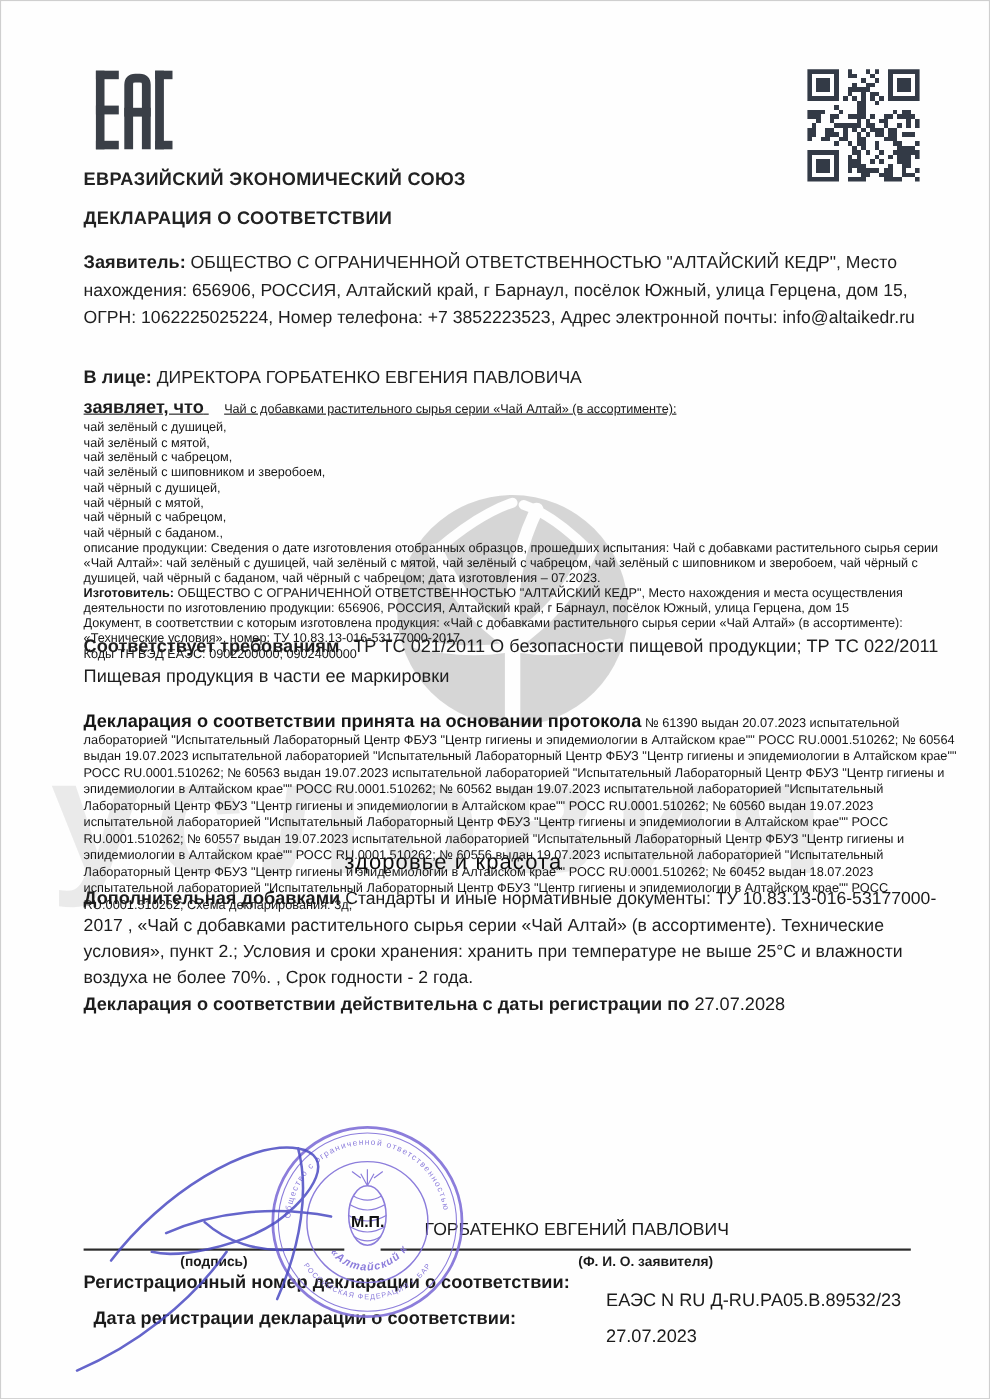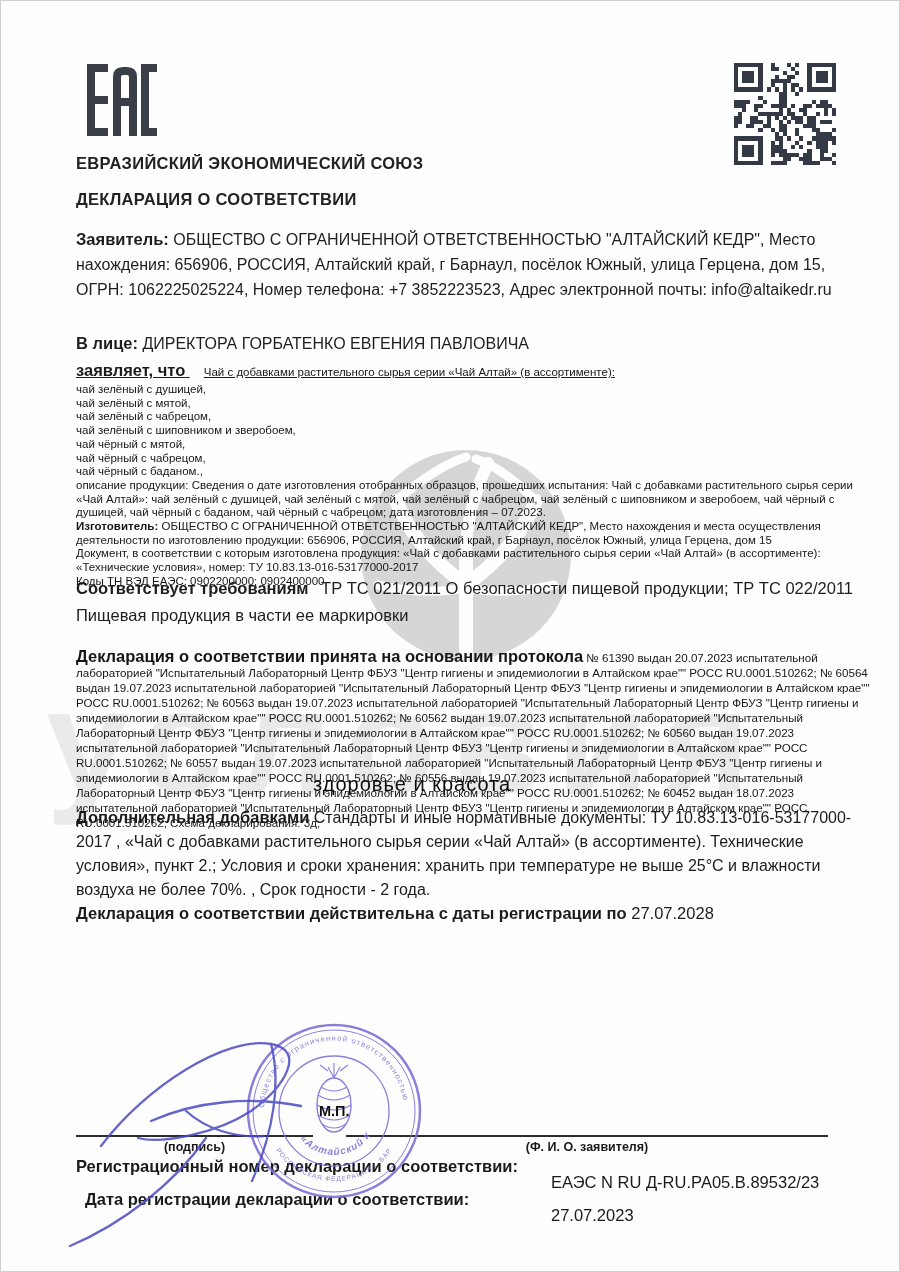--- a/index.html
+++ b/index.html
@@ -375,20 +375,21 @@
 
   <div class="abs z1" style="left:75px;top:360px;width:792px;text-decoration:underline;">
     <span class="blab">заявляет, что</span>
     <span class="small" style="margin-left:14px;">Чай с добавками растительного сырья серии «Чай Алтай» (в ассортименте):</span>
   </div>
   <div class="abs small z1" style="left:75px;top:382px;width:792px;">
     <div>чай зелёный с душицей,</div>
     <div>чай зелёный с мятой,</div>
     <div>чай зелёный с чабрецом,</div>
     <div>чай зелёный с шиповником и зверобоем,</div>
+    <div>чай чёрный с душицей,</div>
     <div>чай чёрный с мятой,</div>
     <div>чай чёрный с чабрецом,</div>
     <div>чай чёрный с баданом.,</div>
     <div>описание продукции: Сведения о дате изготовления отобранных образцов, прошедших испытания: Чай с добавками растительного сырья серии «Чай Алтай»: чай зелёный с душицей, чай зелёный с мятой, чай зелёный с чабрецом, чай зелёный с шиповником и зверобоем, чай чёрный с душицей, чай чёрный с баданом, чай чёрный с чабрецом; дата изготовления – 07.2023.</div>
     <div><span class="bold">Изготовитель:</span> <span>ОБЩЕСТВО С ОГРАНИЧЕННОЙ ОТВЕТСТВЕННОСТЬЮ "АЛТАЙСКИЙ КЕДР", Место нахождения и места осуществления деятельности по изготовлению продукции: 656906, РОССИЯ, Алтайский край, г Барнаул, посёлок Южный, улица Герцена, дом 15</span></div>
     <div>Документ, в соответствии с которым изготовлена продукция: «Чай с добавками растительного сырья серии «Чай Алтай» (в ассортименте):</div>
     <div>«Технические условия», номер: ТУ 10.83.13-016-53177000-2017</div>
     <div>Коды ТН ВЭД ЕАЭС: 0902200000; 0902400000</div>
   </div>
 
@@ -442,20 +443,21 @@
         <path d="M 215 18 C 225 55 218 105 196 155"></path>
         <path d="M 130 85 C 150 103 178 112 208 110"></path>
         <path d="M 150 112 C 118 158 66 198 14 220"></path>
         <path d="M 95 95 C 140 75 195 70 245 80"></path>
       </g>
     </svg>
   </div>
 
   <div class="abs mp" style="left:318px;top:1102px;">М.П.</div>
 
+  <div class="abs z1" style="left:385px;top:1109px;font-size:16px;color:#1a1a1a;">ГОРБАТЕНКО ЕВГЕНИЙ ПАВЛОВИЧ</div>
 
   <div class="abs uline" style="left:75px;top:1134px;width:237px;"></div>
   <div class="abs uline" style="left:345px;top:1134px;width:482px;"></div>
   <div class="abs cap z1" style="left:75px;top:1139px;width:237px;text-align:center;">(подпись)</div>
   <div class="abs cap z1" style="left:345px;top:1139px;width:482px;text-align:center;">(Ф. И. О. заявителя)</div>
 
   <div class="abs reglab z1" style="left:75px;top:1156px;">Регистрационный номер декларации о соответствии:</div>
   <div class="abs regval z1" style="left:550px;top:1156px;">ЕАЭС N RU Д-RU.РА05.В.89532/23</div>
   <div class="abs reglab z1" style="left:84px;top:1189px;">Дата регистрации декларации о соответствии:</div>
   <div class="abs regval z1" style="left:550px;top:1189px;">27.07.2023</div>

